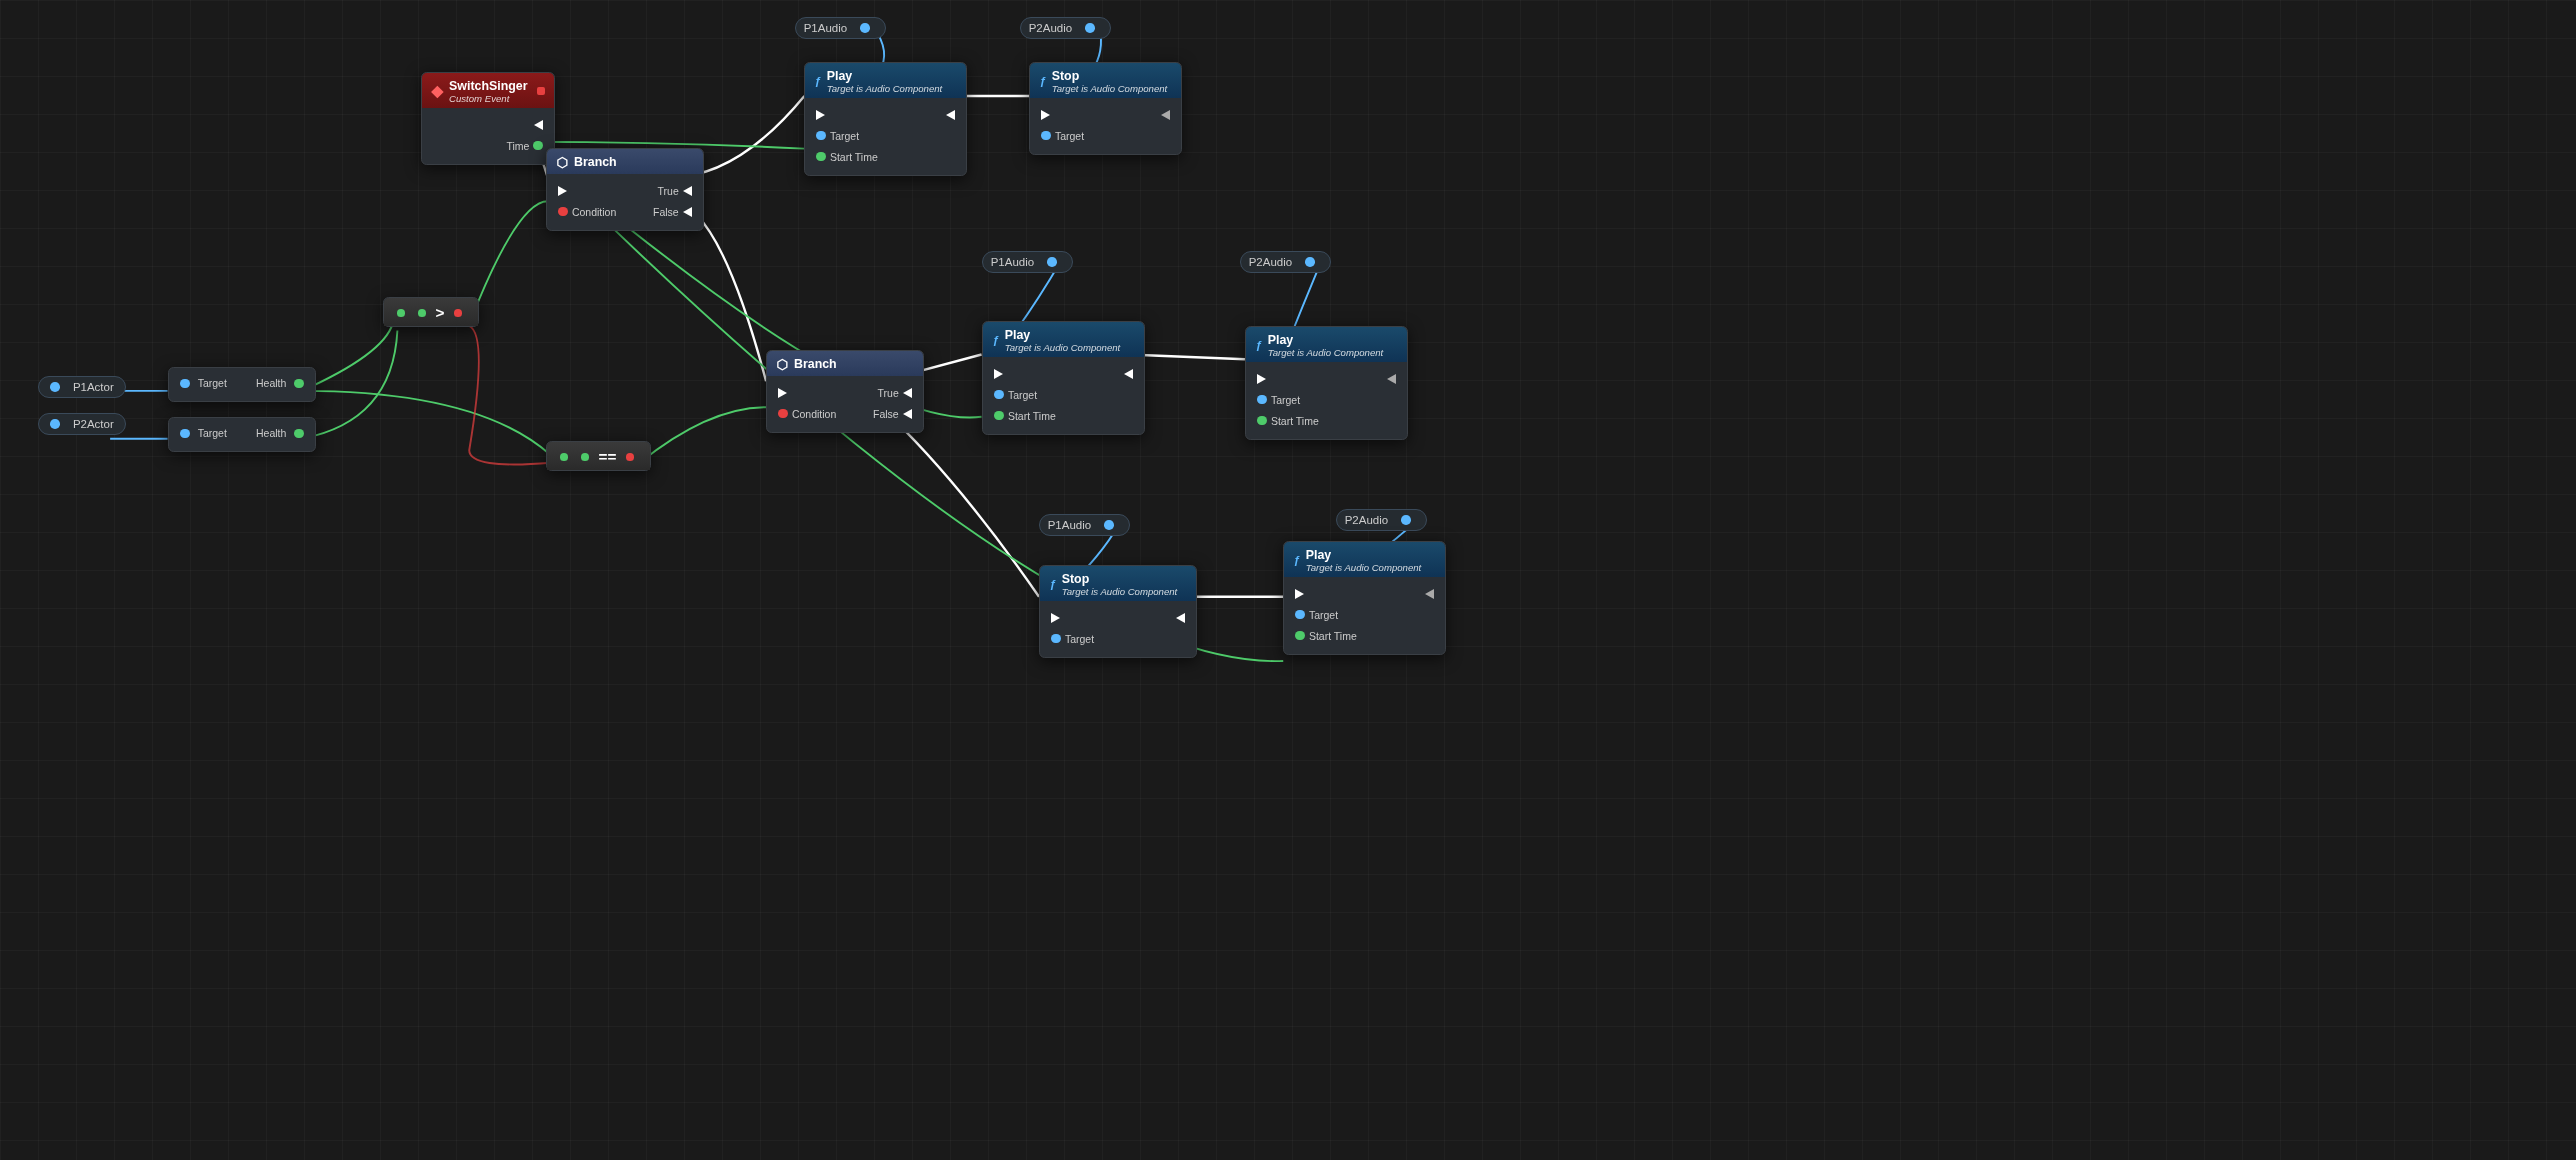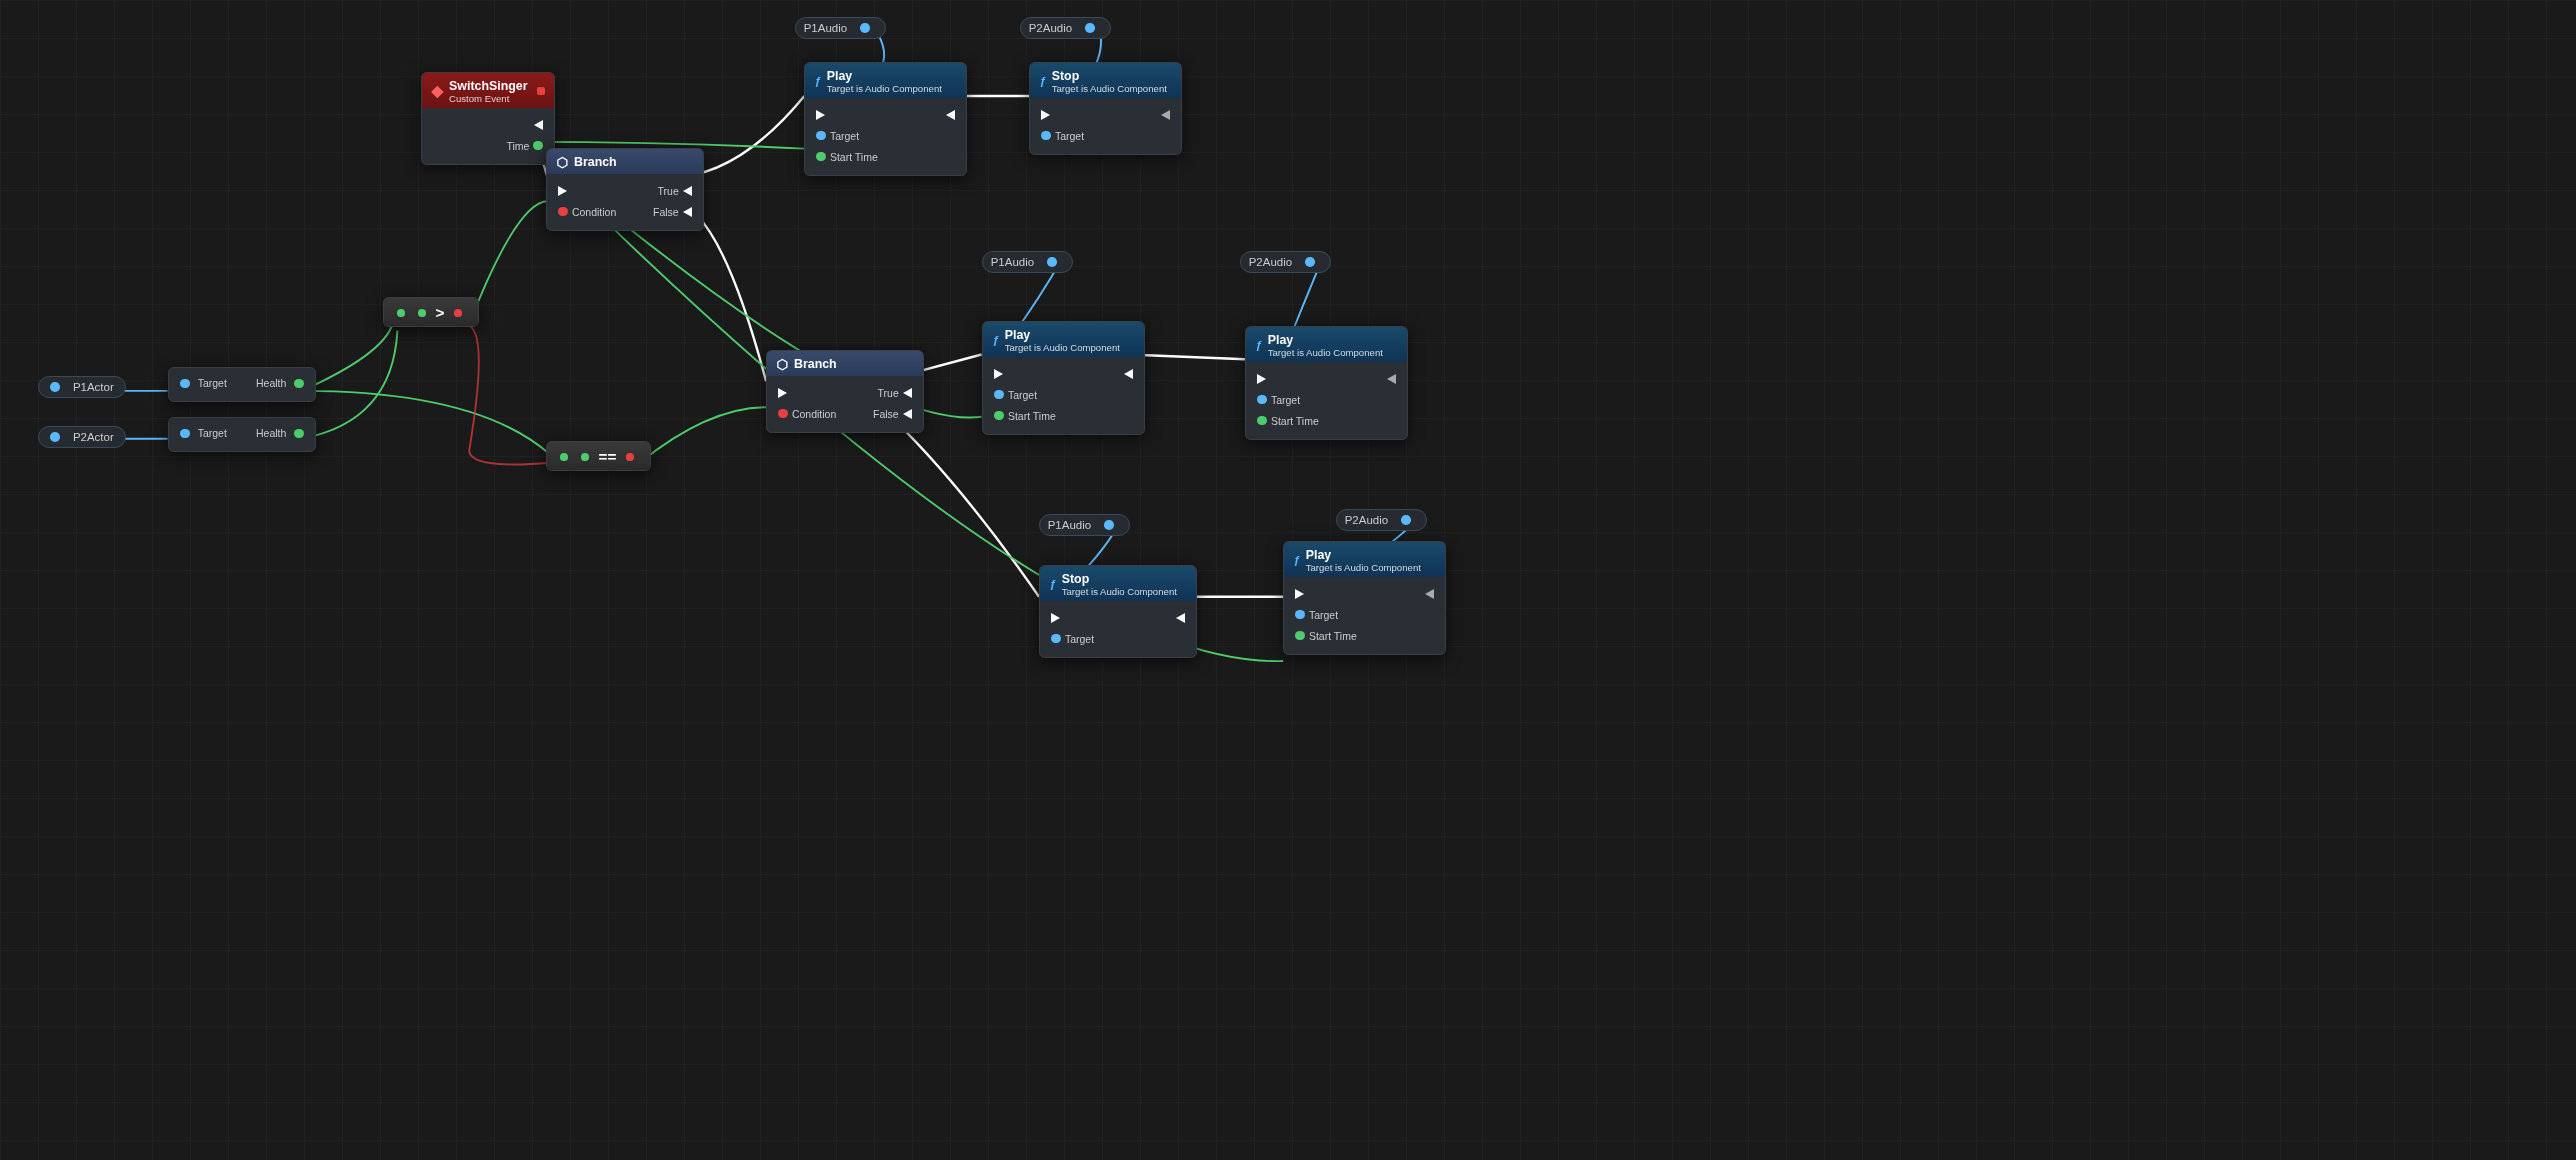--- a/index.html
+++ b/index.html
@@ -42,21 +42,21 @@
       padding: 5.7px 9.6px 4.8px;
       display: flex;
       align-items: center;
       gap: 5.7px;
       font-size: 11.5px;
       font-weight: 600;
       color: #fff;
     }
 
     .node-title { font-size: 12.4px; font-weight: 700; }
-    .node-subtitle { font-size: 9.6px; font-weight: 400; opacity: 0.8; }
+    .node-subtitle { font-size: 9.6px; font-weight: 400; font-style: italic; opacity: 0.8; }
 
     .node-body {
       padding: 5.7px 0 7.7px;
     }
 
     .node-row {
       display: flex;
       align-items: center;
       padding: 1.9px 7.7px;
       min-height: 21px;
@@ -255,21 +255,21 @@
     <div class="node-title" style="font-size:15.3px;">==</div>
     <span class="pin pin-red" style="width:7.7px;height:7.7px;"></span>
   </div>
 </div>
 
 <div class="var-node" style="left:38px; top:376px;">
   <span class="pin pin-blue"></span>
   <span>P1Actor</span>
 </div>
 
-<div class="var-node" style="left:38px; top:426px;">
+<div class="var-node" style="left:38px; top:413px;">
   <span class="pin pin-blue"></span>
   <span>P2Actor</span>
 </div>
 
 <div class="bp-node" style="left:168px; top:367px; min-width:148px;">
   <div class="node-body">
     <div style="display:flex; justify-content:space-between; align-items:center; padding:3.8px 7.7px;">
       <div style="display:flex; align-items:center; gap:3.8px;">
         <span class="pin pin-blue"></span>
         <span class="pin-label">Target</span>

